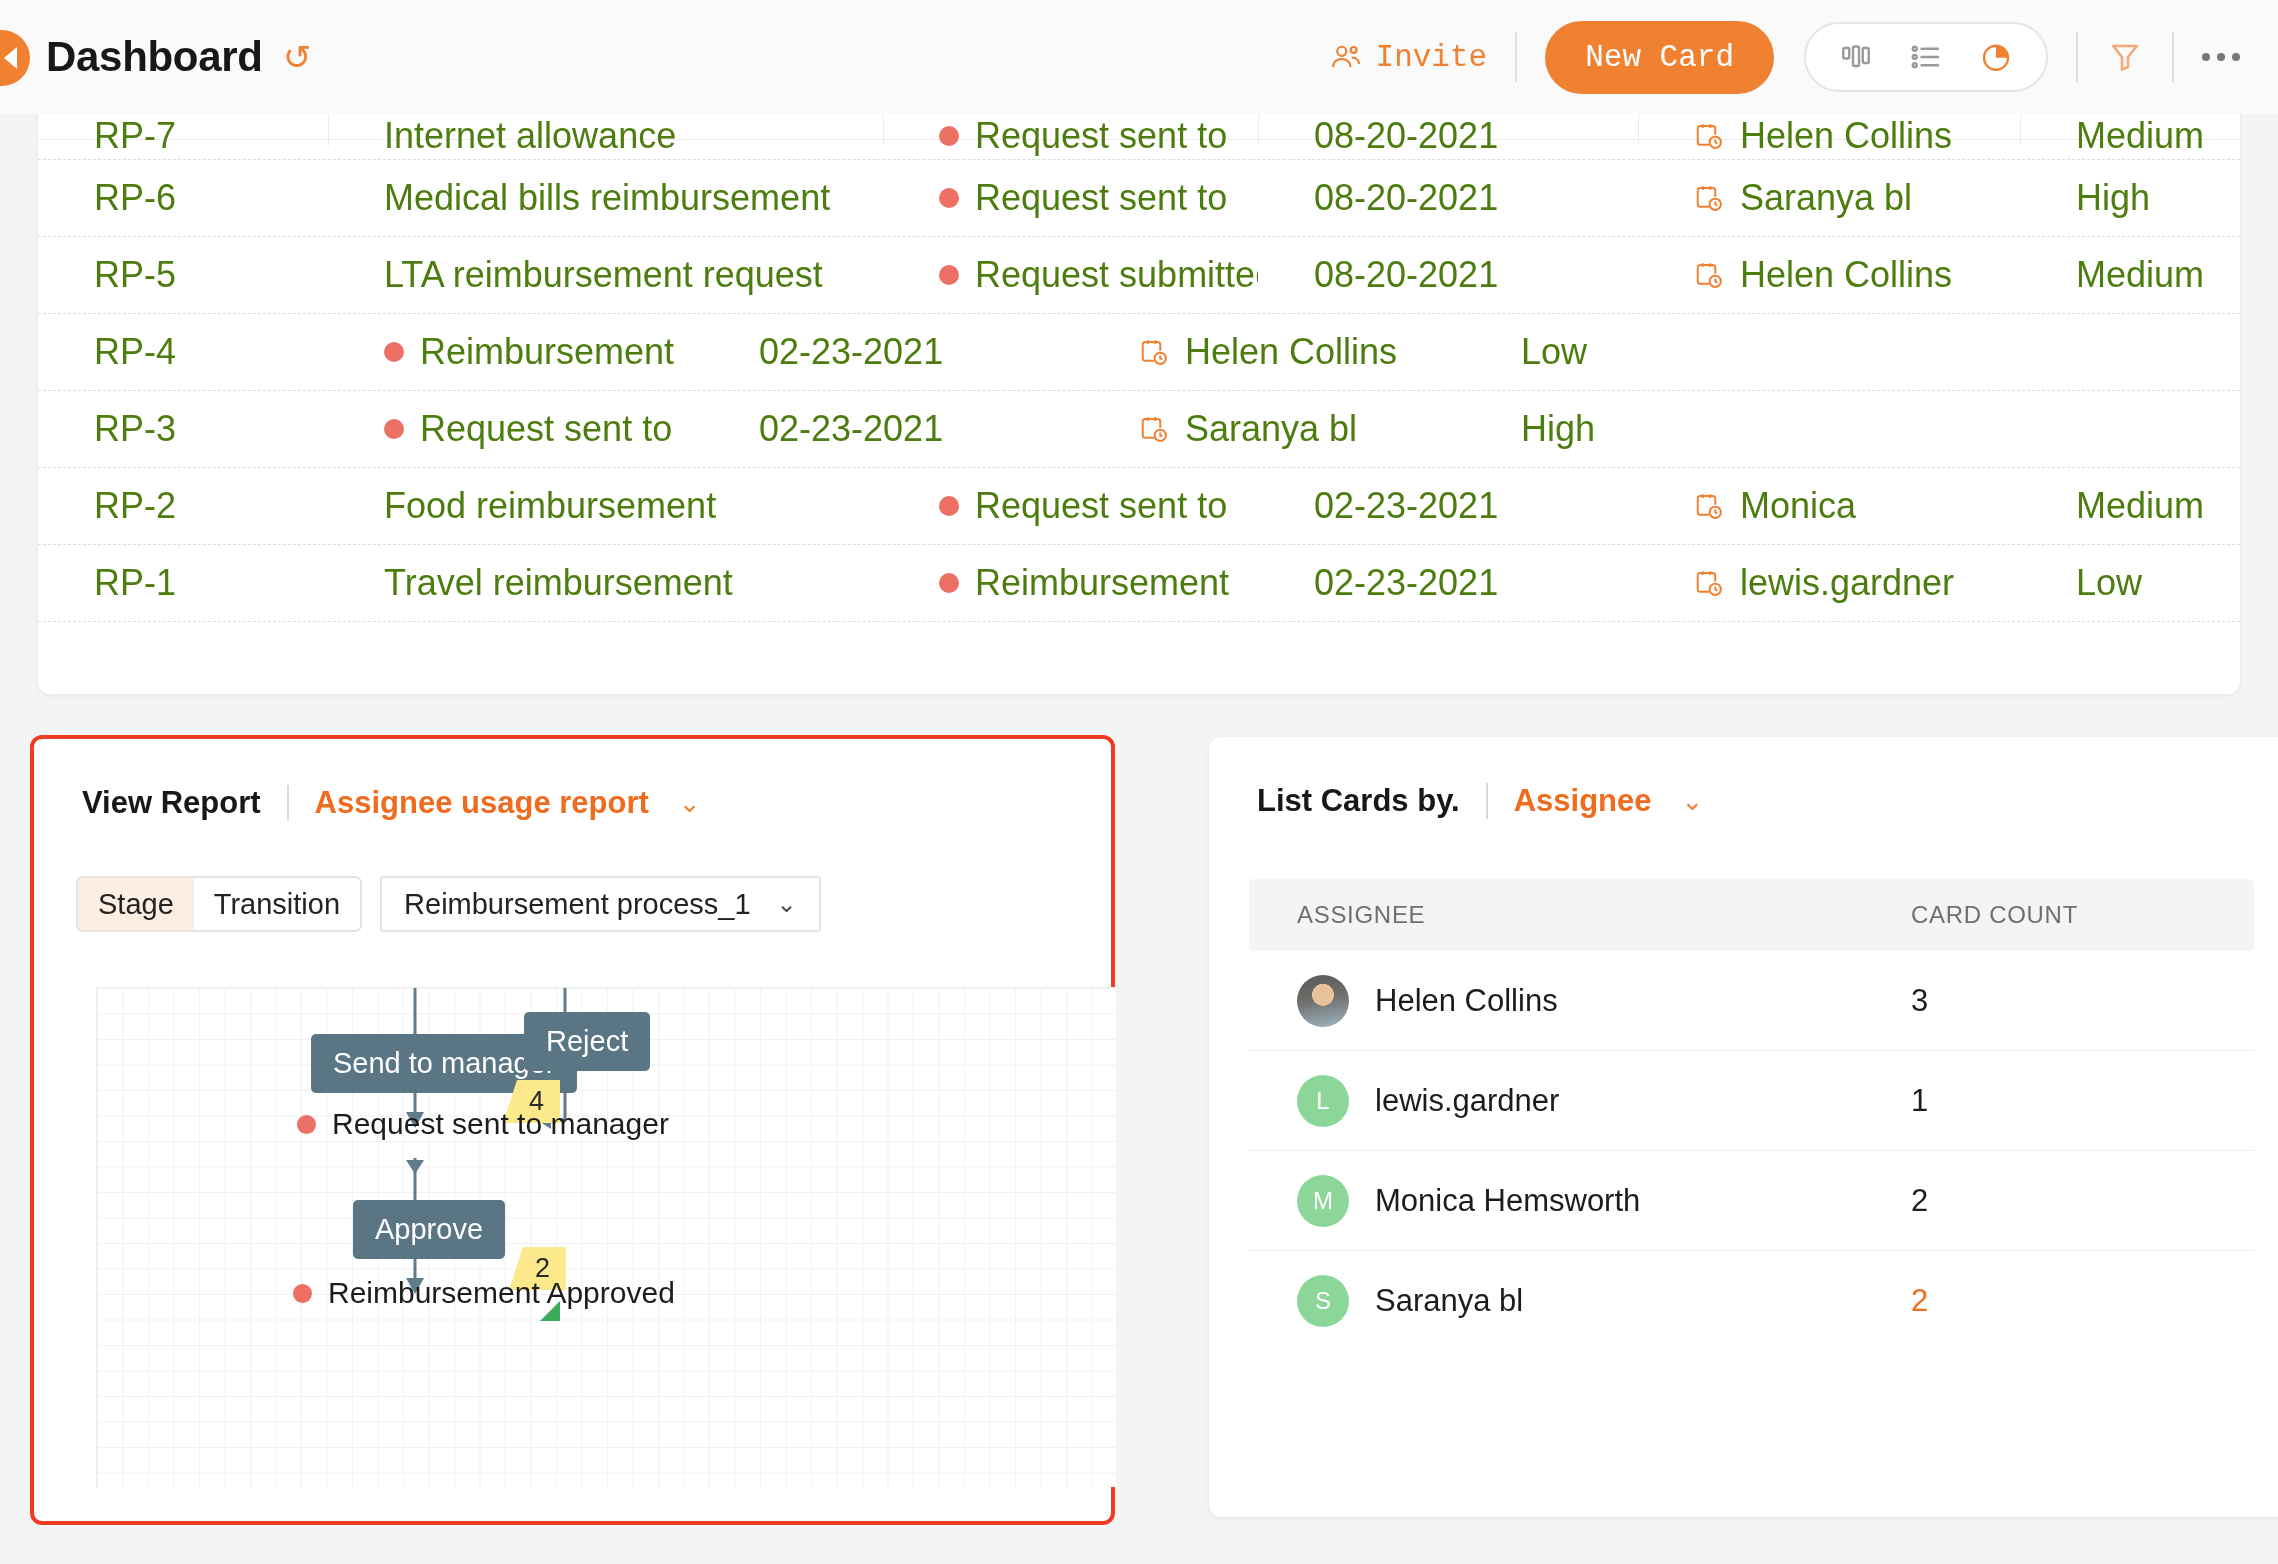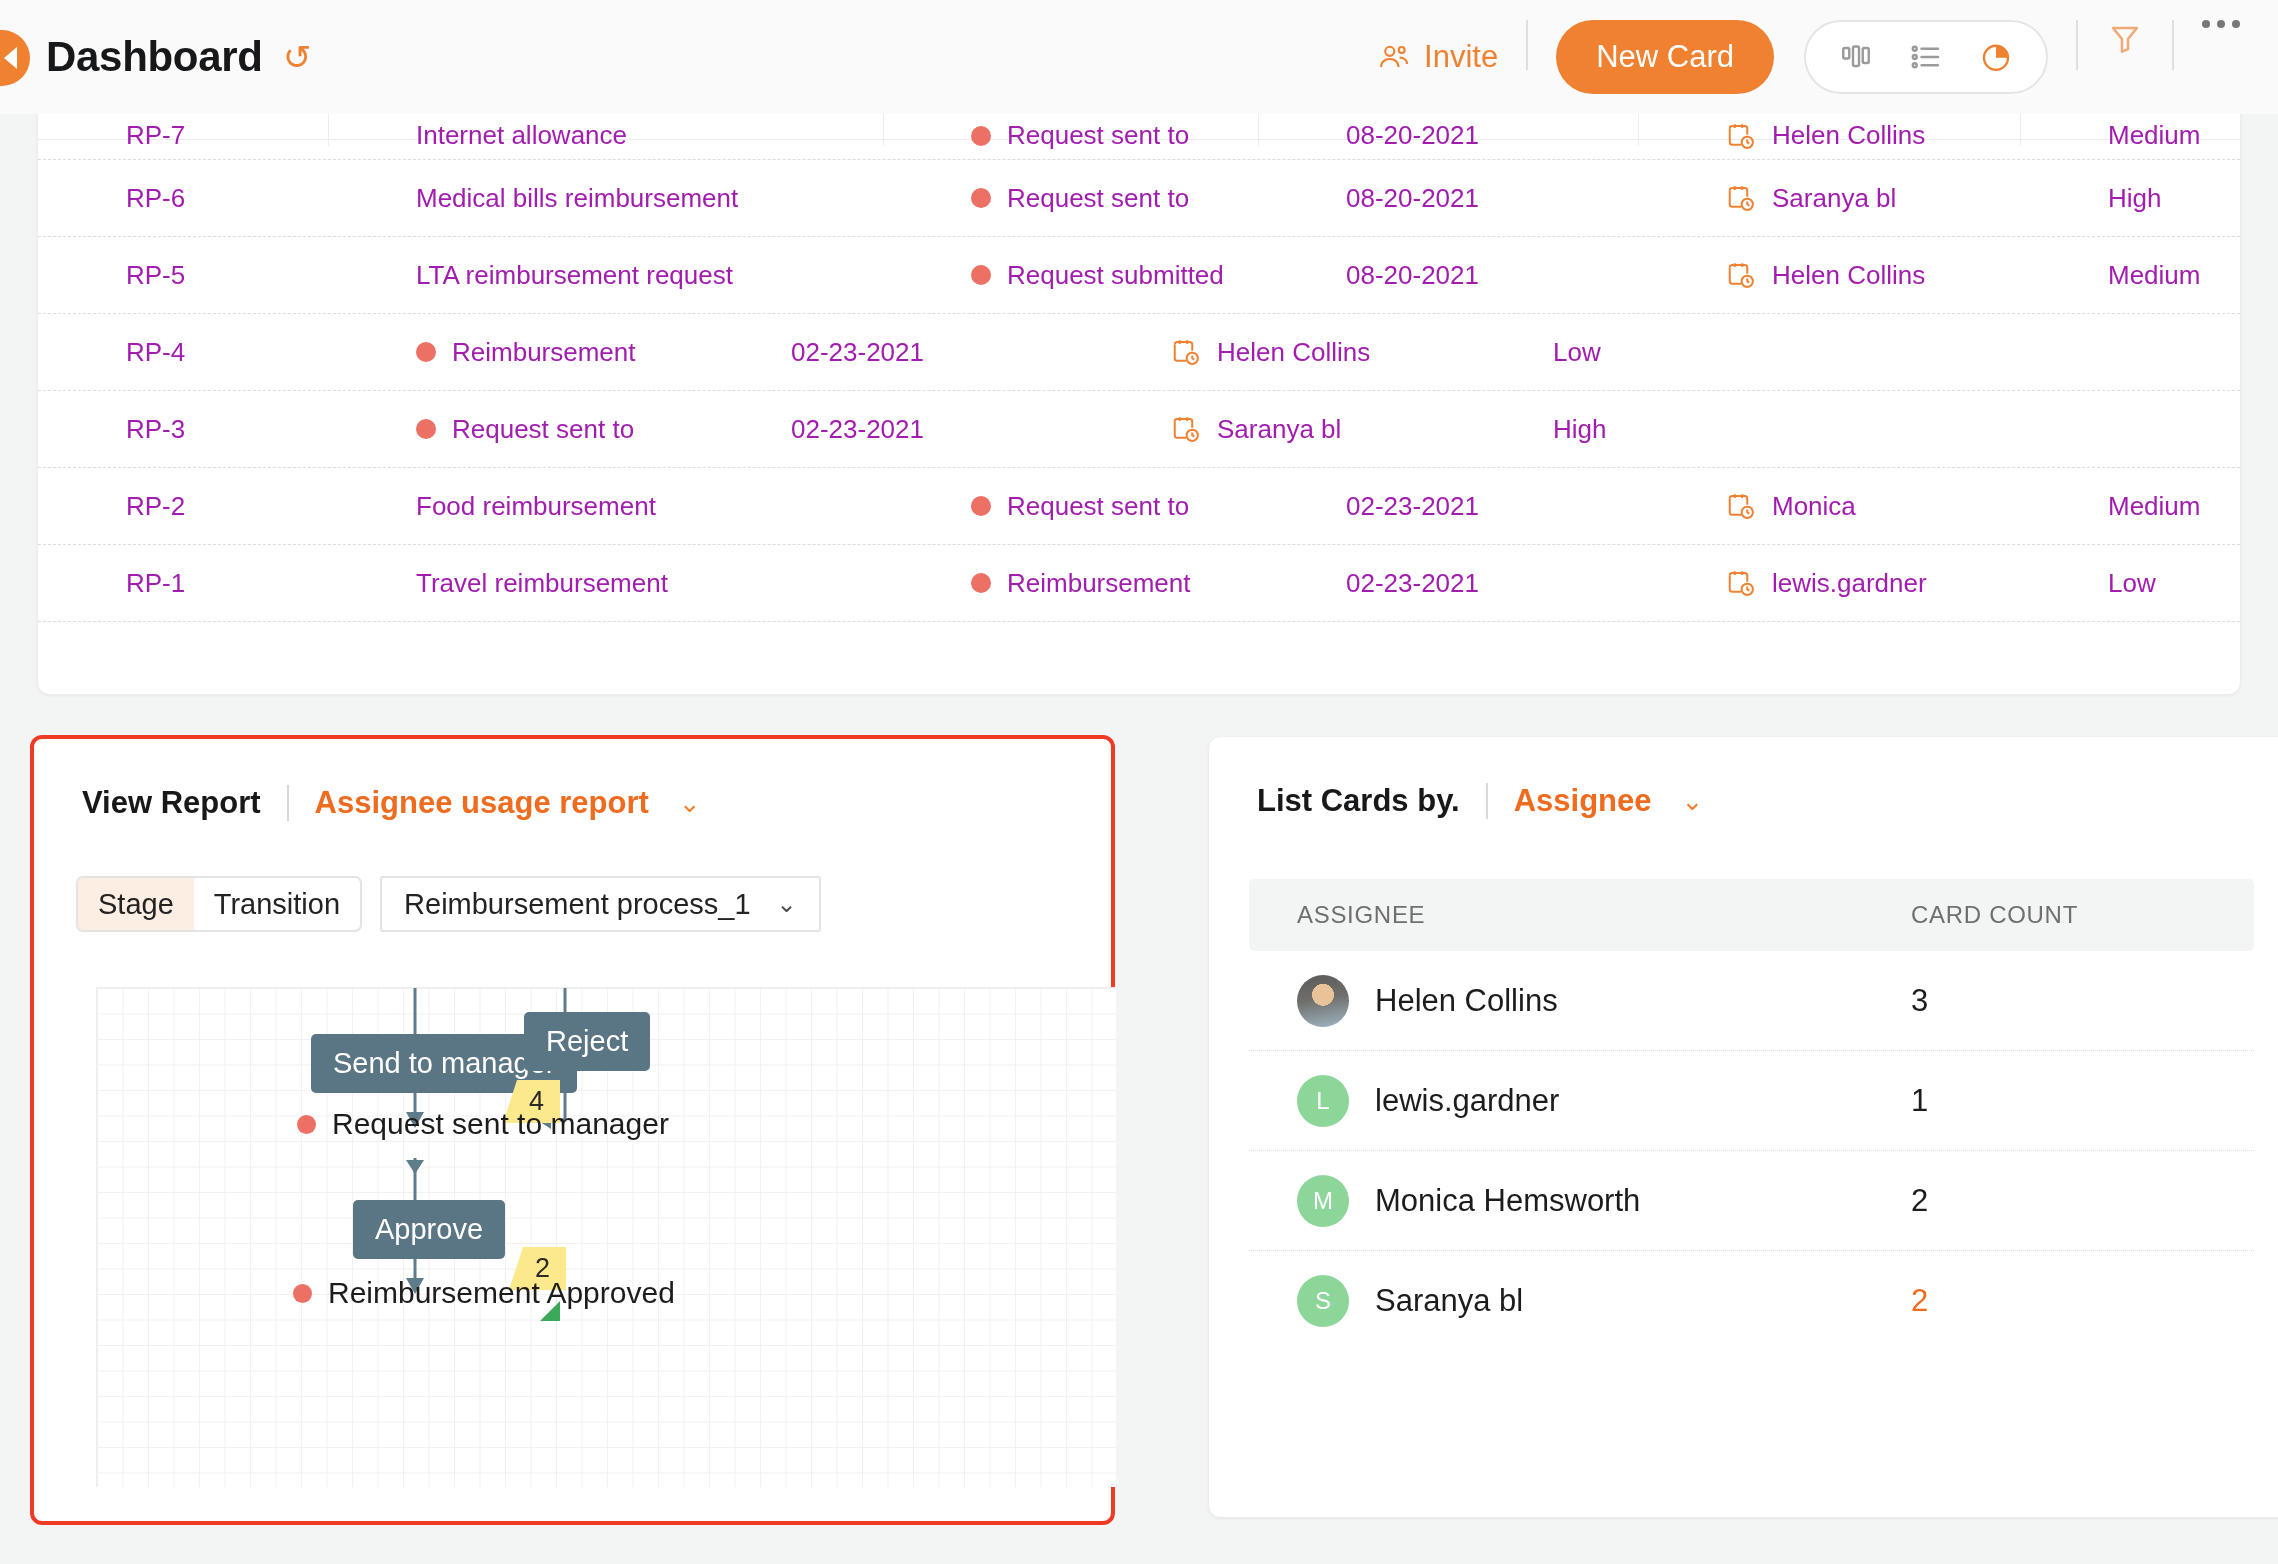--- a/index.html
+++ b/index.html
@@ -33,22 +33,22 @@
   .page-title {
     margin-left: 46px;
     font-size: 42px; font-weight: bold; color: #17181a;
     letter-spacing: -0.3px;
   }
   .refresh-icon {
     margin-left: 20px; color: #ef8131; font-size: 34px; line-height: 1;
     transform: scaleX(-1);
   }
   .header-right {
-    margin-left: auto; display: flex; 
-    padding-right: 38px; gap: 0;
+    margin-left: auto; display: flex; align-items: center;
+    padding-right: 38px; gap: 0; font-family: Liberation Mono, monospace;
   }
   .invite-btn {
     display: flex; align-items: center; gap: 13px;
     color: #ef8131; font-size: 31px;
   }
   .hdr-sep { width: 2px; height: 50px; background: #dfdfdf; margin: 0 28px; }
   .new-card-btn {
     background: #ef8131; color: #fff;
     font-size: 31px; font-weight: normal;
     padding: 19px 40px; border-radius: 38px;
@@ -82,21 +82,21 @@
   }
   .thead .th:not(:first-child)::before {
     content:""; position: absolute; left: 0; top: 8px;
     width: 1px; height: 64px; background: #ededed;
   }
   .trow {
     display: flex; align-items: center; height: 77px;
     border-bottom: 1px dashed #dcdcdc;
   }
   .trow .td {
-    font-size: 26px; color: #a21caf; padding-left: 88px;
+    font-size: 36px; color: #4d7c0f; padding-left: 56px;
     display: flex; align-items: center; gap: 16px;
     white-space: nowrap; overflow: hidden;
   }
   .c-id    { width: 290px; }
   .c-title { width: 555px; }
   .c-stage { width: 375px; }
   .c-date  { width: 380px; }
   .c-asgn  { width: 382px; }
   .c-prio  { width: 220px; }
   .stage-dot { width: 20px; height: 20px; border-radius: 50%; background: #ec7063; flex: none; }

